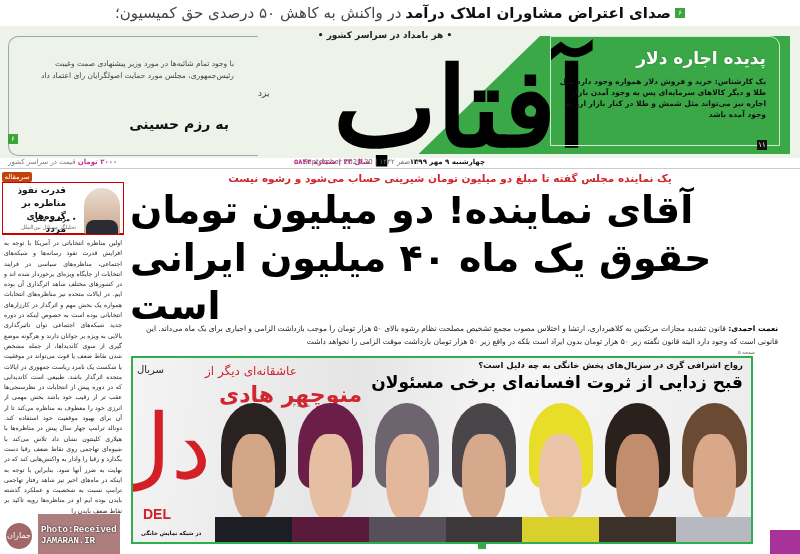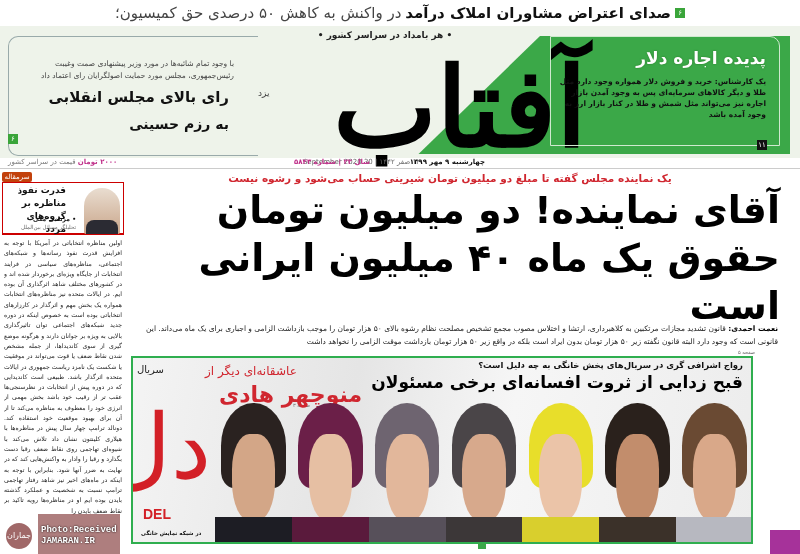--- a/index.html
+++ b/index.html
@@ -42,21 +42,21 @@
     .ed-portrait::after { content: ""; position: absolute; bottom: 0; left: 2px; width: 32px; height: 14px; background: #2b2b33; border-radius: 8px 8px 0 0; }
     .ed-author { position: absolute; top: 215px; left: 6px; width: 70px; font-size: 6px; font-weight: bold; text-align: right; color: #111; }
     .ed-role { position: absolute; top: 224px; left: 6px; width: 70px; font-size: 5.5px; color: #666; text-align: right; }
     .ed-body { position: absolute; top: 238px; left: 4px; width: 118px; height: 282px; font-size: 6.2px; line-height: 10.3px; text-align: justify; color: #222; overflow: hidden; }
 
     .watermark { position: absolute; top: 520px; left: 4px; width: 120px; height: 32px; display: flex; align-items: center; gap: 4px; direction: ltr; }
     .wm-circle { width: 30px; height: 30px; border-radius: 50%; border: 2px solid #fff; background: rgba(120,40,40,0.7); color: #fff; font-size: 8px; text-align: center; line-height: 26px; }
     .wm-text { color: #fff; font-size: 9px; font-weight: bold; line-height: 11px; text-shadow: 0 0 2px #000; background: rgba(120,40,40,0.6); padding: 11px 3px; font-family: Liberation Mono, monospace; }
 
     .kicker { position: absolute; top: 172px; left: 130px; width: 640px; text-align: center; font-size: 10.5px; font-weight: bold; color: #d0262f; }
-    .main-headline { position: absolute; top: 186px; left: 130px; width: 650px; text-align: right; font-size: 38px; font-weight: bold; line-height: 48px; color: #000; letter-spacing: -1px; }
+    .main-headline { position: absolute; top: 186px; left: 130px; width: 650px; text-align: left; font-size: 38px; font-weight: bold; line-height: 48px; color: #000; letter-spacing: -1px; }
     .lead-para { position: absolute; top: 322px; left: 134px; width: 644px; font-size: 7.5px; line-height: 13px; text-align: right; color: #222; }
     .lead-para b { font-weight: bold; color: #000; }
     .page-ref { position: absolute; top: 349px; left: 738px; font-size: 5px; color: #666; }
 
     .feature { position: absolute; top: 356px; left: 131px; width: 622px; height: 188px; border: 2px solid #2fae4f; background: linear-gradient(100deg, #f4f4f4 0%, #e5e5e5 35%, #f6f6f6 60%, #ececec 100%); overflow: hidden; }
     .feat-kicker { position: absolute; top: 2px; right: 8px; font-size: 8.5px; font-weight: bold; color: #111; }
     .feat-title { position: absolute; top: 14px; right: 8px; font-size: 17px; font-weight: bold; color: #000; margin-left: 48px; }
     .feat-pageref { position: absolute; top: 44px; left: 160px; font-size: 5px; color: #666; }
     .feat-series-label { position: absolute; top: 6px; left: 4px; font-size: 10px; color: #222; }
     .feat-subtitle { position: absolute; top: 6px; left: 72px; font-size: 12px; color: #d0262f; }
@@ -82,21 +82,20 @@
   <span class="headline">صدای اعتراض مشاوران املاک درآمد</span>
   <span class="lead">در واکنش به کاهش ۵۰ درصدی حق کمیسیون؛</span>
 </div>
 
 <div class="masthead">
   <div class="green-band"></div>
   <div class="green-band-cut"></div>
 
   <div class="masthead-left-box"></div>
   <div class="left-intro">با وجود تمام شائبه‌ها در مورد وزیر پیشنهادی صمت وغیبت رئیس‌جمهوری، مجلس مورد حمایت اصولگرایان رای اعتماد داد</div>
-  <div class="left-title1">رای بالای مجلس انقلابی</div>
   <div class="left-title2">به رزم حسینی</div>
 
   <div class="tagline">• هر بامداد در سراسر کشور •</div>
   <div class="emblem">یزد</div>
   <div class="logo">آفتاب</div>
 
   <div class="right-box"></div>
   <div class="right-title">پدیده اجاره دلار</div>
   <div class="right-body">یک کارشناس: خرید و فروش دلار همواره وجود دارد مثل طلا و دیگر کالاهای سرمایه‌ای پس به وجود آمدن بازار اجاره نیز می‌تواند مثل شمش و طلا در کنار بازار ارز به وجود آمده باشد</div>
   <div class="right-tag">۱۱</div>

